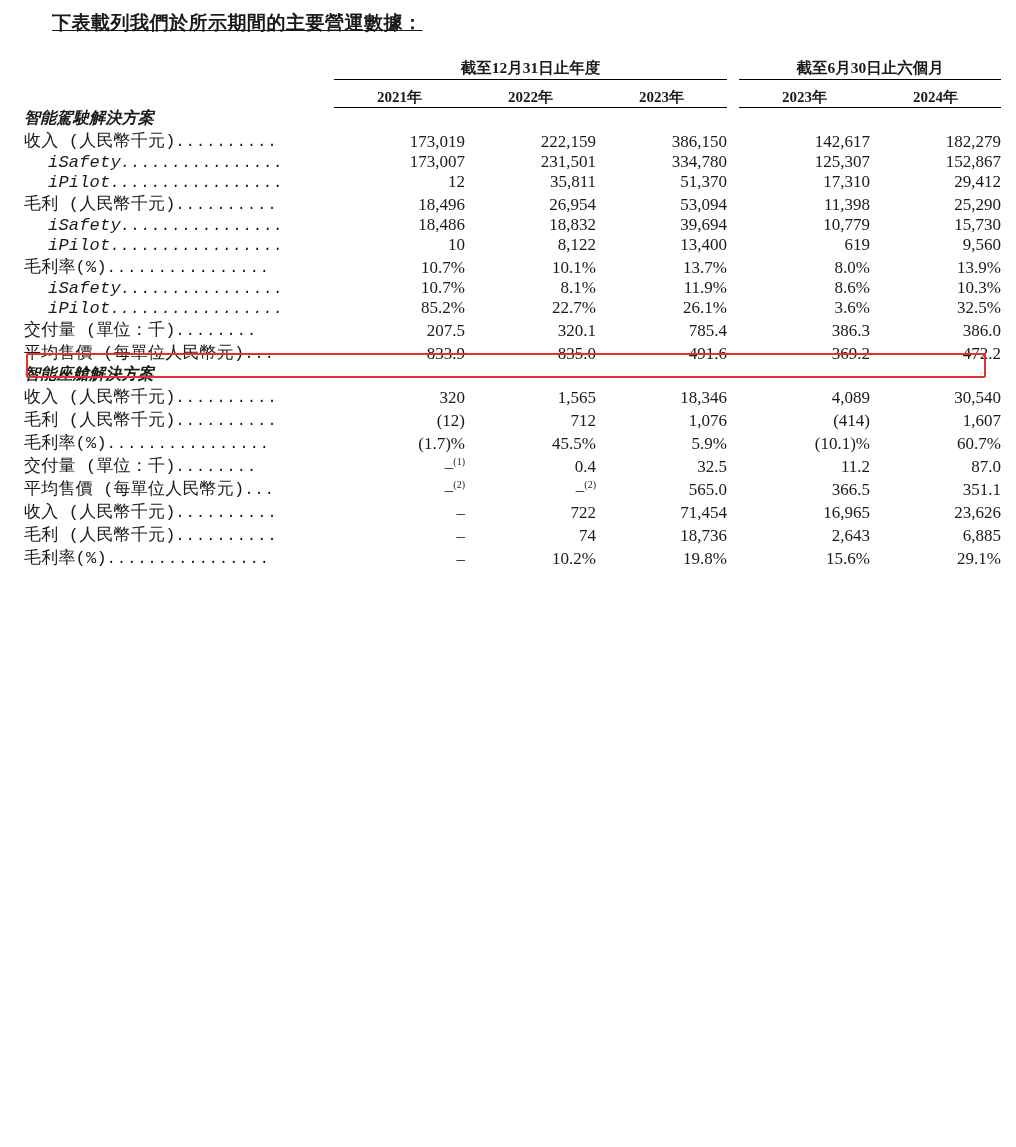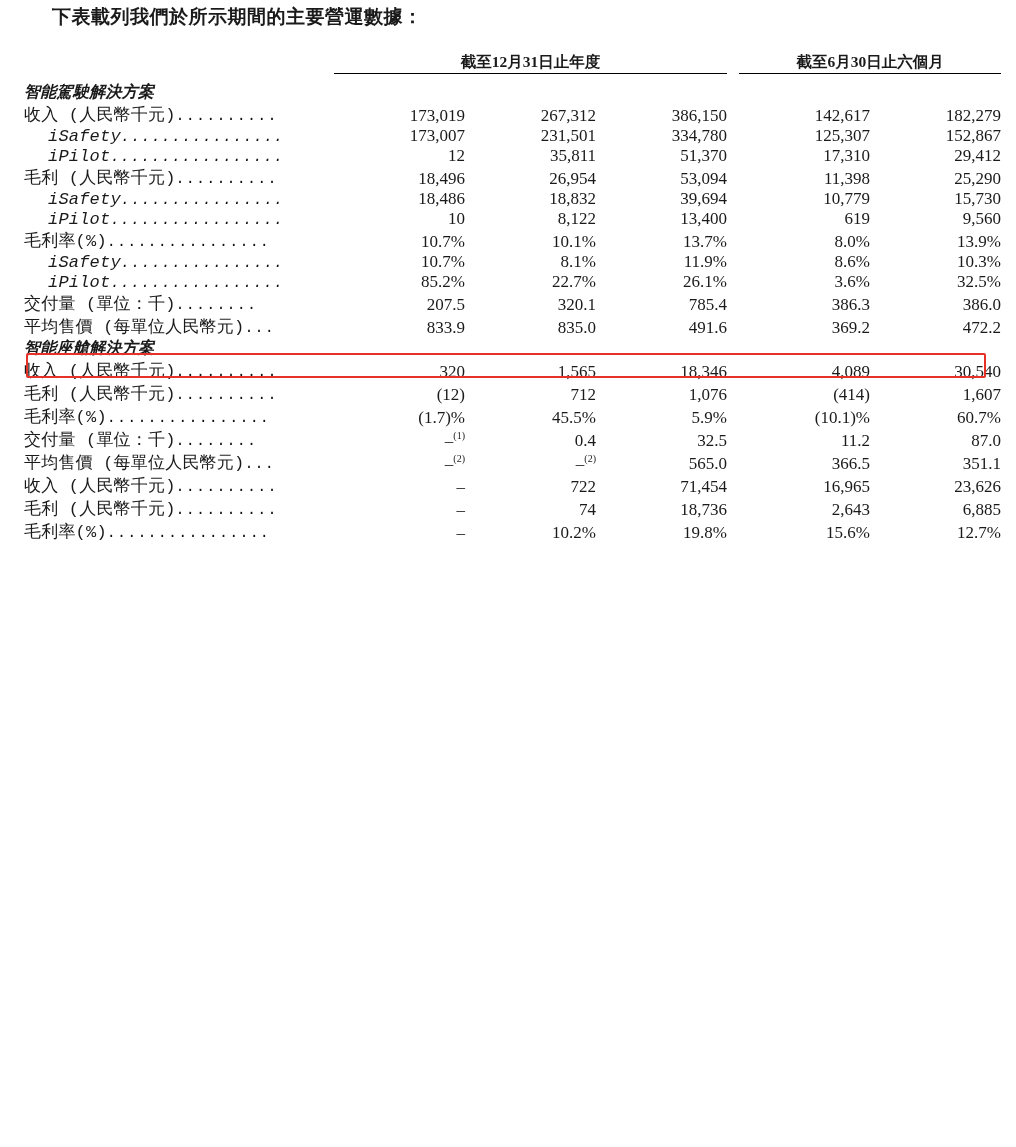--- a/index.html
+++ b/index.html
@@ -19,23 +19,24 @@
     position: relative;
     width: 1016px;
     height: 1147px;
     box-sizing: border-box;
     padding: 0 24px;
   }
   .intro {
     font-size: 19px;
     font-weight: bold;
     letter-spacing: 0.5px;
-    padding-top: 2px;
+    padding-top: 8px;
     padding-left: 28px;
     line-height: 30px;
+    text-decoration: underline;
   }
   table.opdata {
     border-collapse: collapse;
     width: 968px;
     margin-top: 20px;
     table-layout: fixed;
   }
   table.opdata td, table.opdata th {
     padding: 0;
     vertical-align: bottom;
@@ -141,29 +142,38 @@
       </tr>
       <tr class="hdr-spacer-row">
         <td></td>
           <td></td>
           <td></td>
           <td></td>
           <td></td>
           <td></td>
           <td></td>
       </tr>
+      <tr>
+        <td></td>
+        <td class="hdr-year">2021年</td>
+        <td class="hdr-year">2022年</td>
+        <td class="hdr-year">2023年</td>
+        <td></td>
+        <td class="hdr-year">2023年</td>
+        <td class="hdr-year">2024年</td>
+      </tr>
     </thead>
     <tbody id="table-body">
         <tr>
           <td class="section-title" colspan="7">智能駕駛解決方案</td>
         </tr>
         <tr>
           <td class="rowlabel">收入 (人民幣千元)<span class="lead">..........</span></td>
           <td class="num">173,019</td>
-          <td class="num">267,312</td>
+          <td class="num">222,159</td>
           <td class="num">386,150</td>
           <td></td>
           <td class="num">142,617</td>
           <td class="num">182,279</td>
         </tr>
         <tr>
           <td class="rowlabel indent">iSafety<span class="lead">................</span></td>
           <td class="num">173,007</td>
           <td class="num">231,501</td>
           <td class="num">334,780</td>
@@ -318,19 +328,19 @@
           <td class="num">2,643</td>
           <td class="num">6,885</td>
         </tr>
         <tr>
           <td class="rowlabel">毛利率(%)<span class="lead">................</span></td>
           <td class="num">–</td>
           <td class="num">10.2%</td>
           <td class="num">19.8%</td>
           <td></td>
           <td class="num">15.6%</td>
-          <td class="num">12.7%</td>
+          <td class="num">29.1%</td>
         </tr>
       </tbody>
   </table>
 
   <div class="highlight-box" id="highlight-box" style="top: 353px; height: 25px; left: 26px; width: 960px; border-color: rgb(232, 48, 42);"></div>
 </div>
 
 </body></html>

